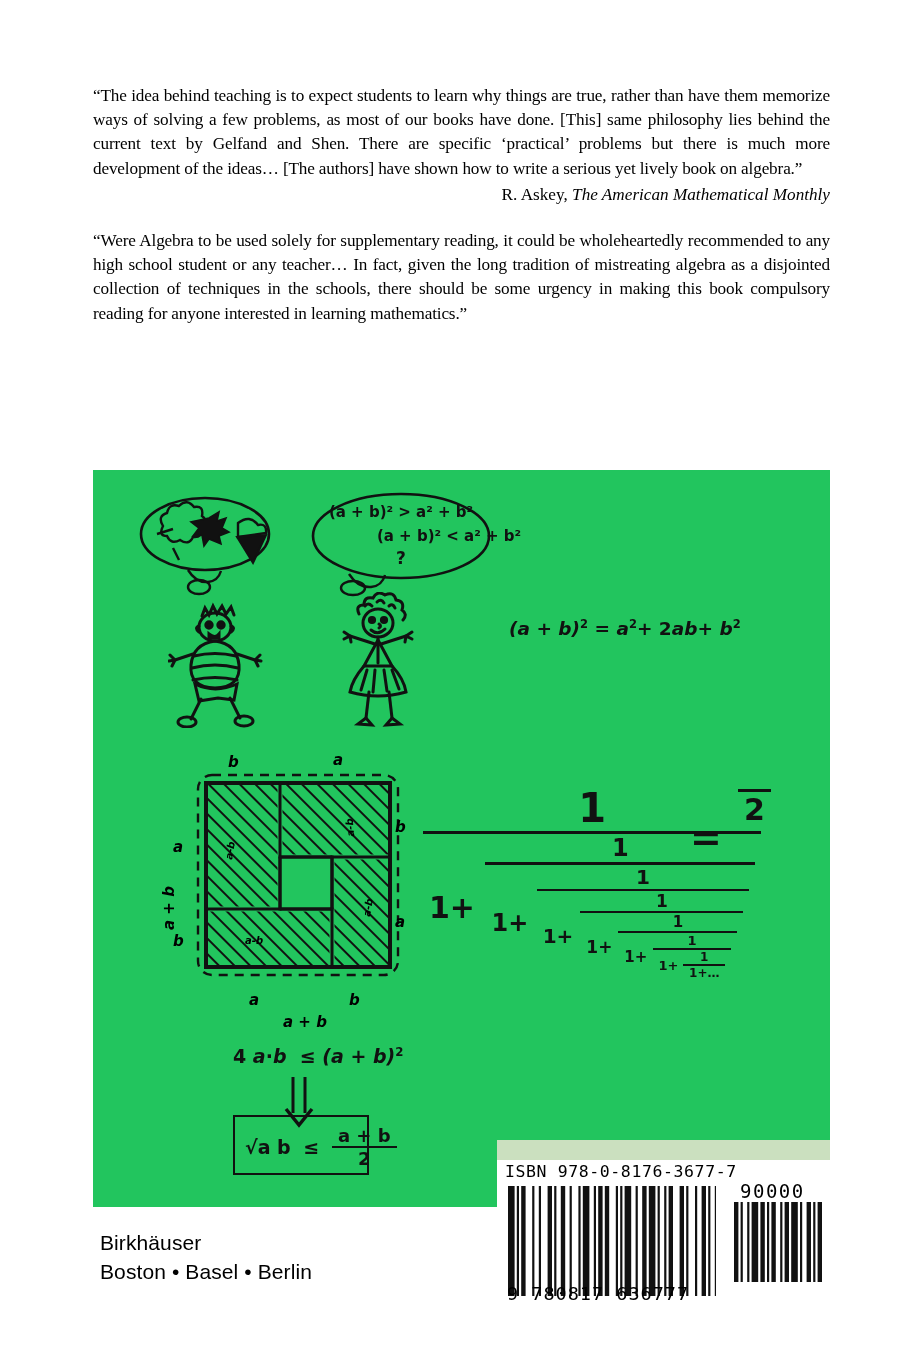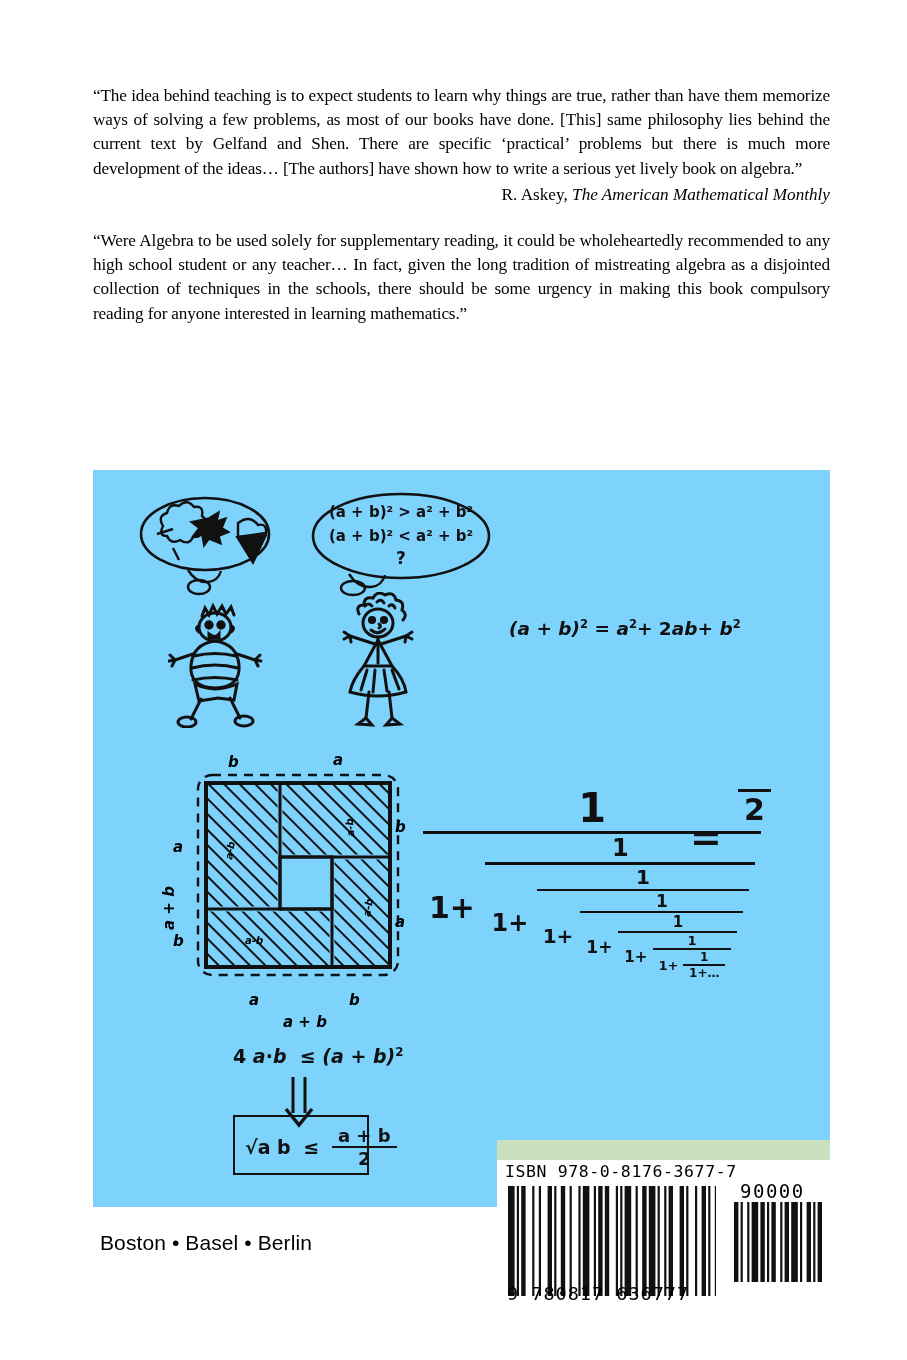--- a/index.html
+++ b/index.html
@@ -40,21 +40,21 @@
   }
   .quote-attr .src { font-style: italic; }
 
   
   .green-panel {
     position: absolute;
     left: 93px;
     top: 470px;
     width: 737px;
     height: 737px;
-    background: #7dd3fc;
+    background: #22c55e;
   }
   .green-panel-ext {
     position: absolute;
     left: 497px;
     top: 1140px;
     width: 333px;
     height: 24px;
     background: #cbe0bf;
   }
 
@@ -197,21 +197,21 @@
     <path d="M105 33 q12 -9 20 2 q9 -2 8 8 l-28 4 z" fill="none" stroke="#111" stroke-width="2.4"></path>
     <path d="M104 47 l29 -2 l-13 28 z" fill="#111" stroke="#111" stroke-width="2"></path>
   </svg>
 
   <svg class="ill" style="left:212px; top:18px;" width="190" height="112" viewBox="0 0 190 112">
     <ellipse cx="96" cy="48" rx="88" ry="42" fill="none" stroke="#111" stroke-width="2.6"></ellipse>
     <path d="M44 86 q9 14 22 13 q11 -1 14 -12" fill="none" stroke="#111" stroke-width="2.4"></path>
     <ellipse cx="48" cy="100" rx="12" ry="7" fill="none" stroke="#111" stroke-width="2.4"></ellipse>
   </svg>
   <div class="bubble-eq mathhand" style="left:222px; top:32px; width:172px;">(a + b)² &gt; a² + b²</div>
-  <div class="bubble-eq mathhand" style="left:222px; top:56px; width:172px;">(a + b)² &lt; a² + b²</div>
+  <div class="bubble-eq mathhand" style="left:222px; top:56px; width:172px;padding-left:48px;">(a + b)² &lt; a² + b²</div>
   <div class="bubble-eq mathhand" style="left:222px; top:78px; width:172px; font-size:17px;">?</div>
 
   <svg class="ill" style="left:75px; top:128px;" width="110" height="130" viewBox="0 0 110 130">
     <g fill="none" stroke="#111" stroke-width="3" stroke-linecap="round">
 
       <path d="M34 18 l3 -8 l4 7 l4 -9 l4 8 l5 -8 l4 8 l5 -7 l3 8"></path>
 
       <ellipse cx="47" cy="29" rx="16" ry="14"></ellipse>
 
       <path d="M31 28 q-5 2 0 6"></path>
@@ -400,20 +400,21 @@
       <span class="num">a + b</span>
       <span class="den" style="border-top-width:2px;">2</span>
     </span>
   </div>
 
 </div>
 
 <div class="green-panel-ext"></div>
 
 <div class="publisher">
+  <div>Birkhäuser</div>
   <div>Boston • Basel • Berlin</div>
 </div>
 
 <div class="barcode-area">
   <div class="isbn-text">ISBN 978-0-8176-3677-7</div>
   <div class="addon-text">90000</div>
 
   <svg class="bars-main" width="208" height="110" viewBox="0 0 208 110">
     <g fill="#111" id="mainbars">
         <rect x="0.00" y="0" width="6.60" height="110"></rect>

